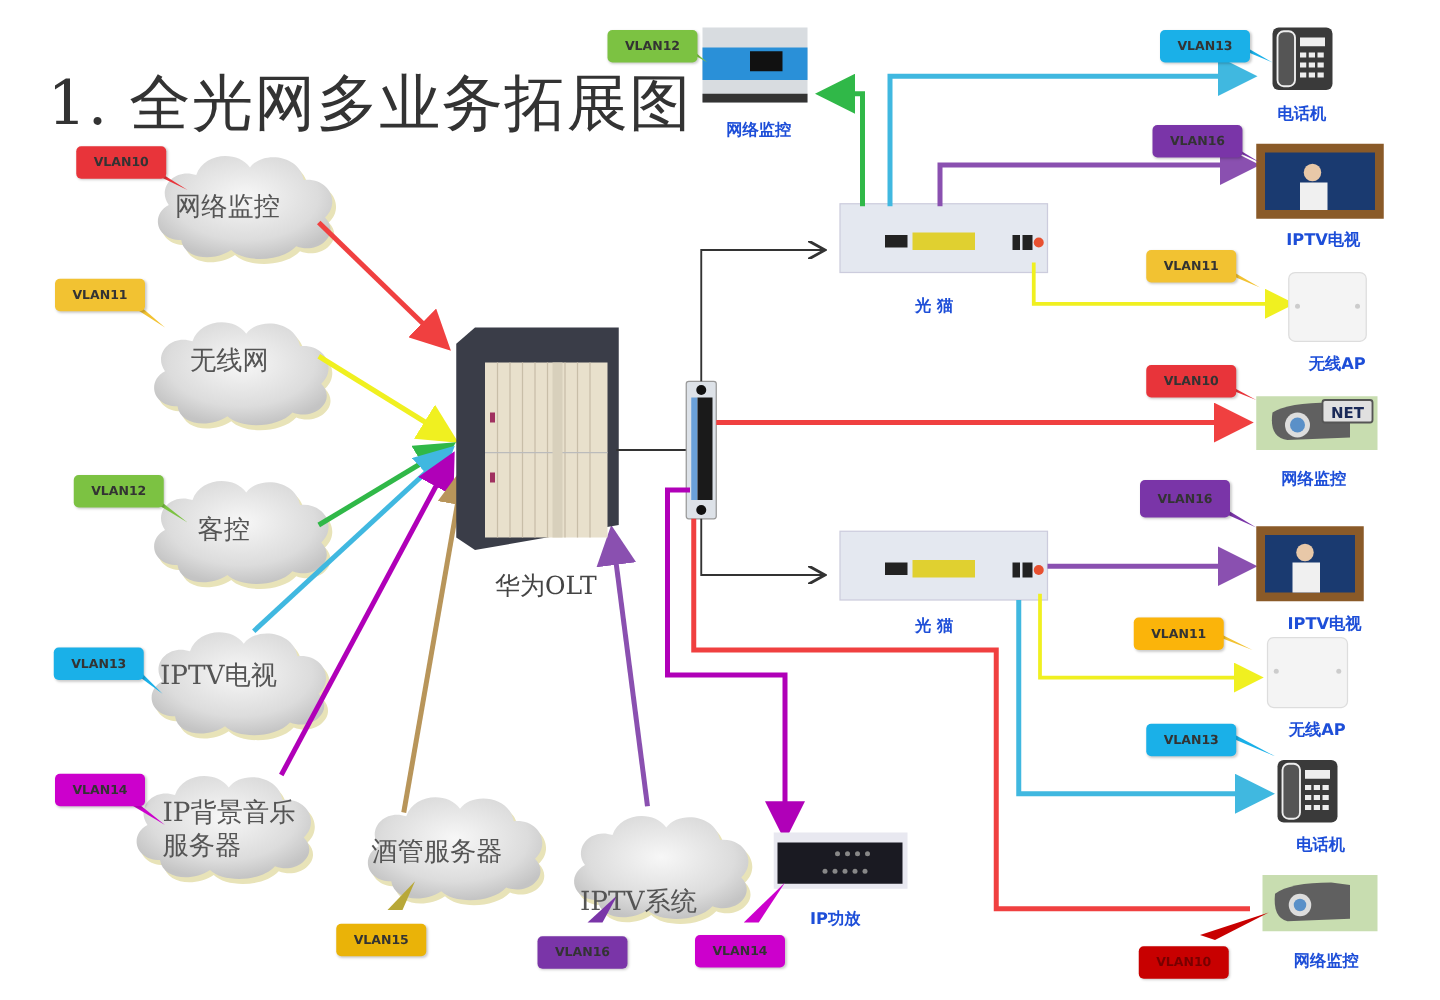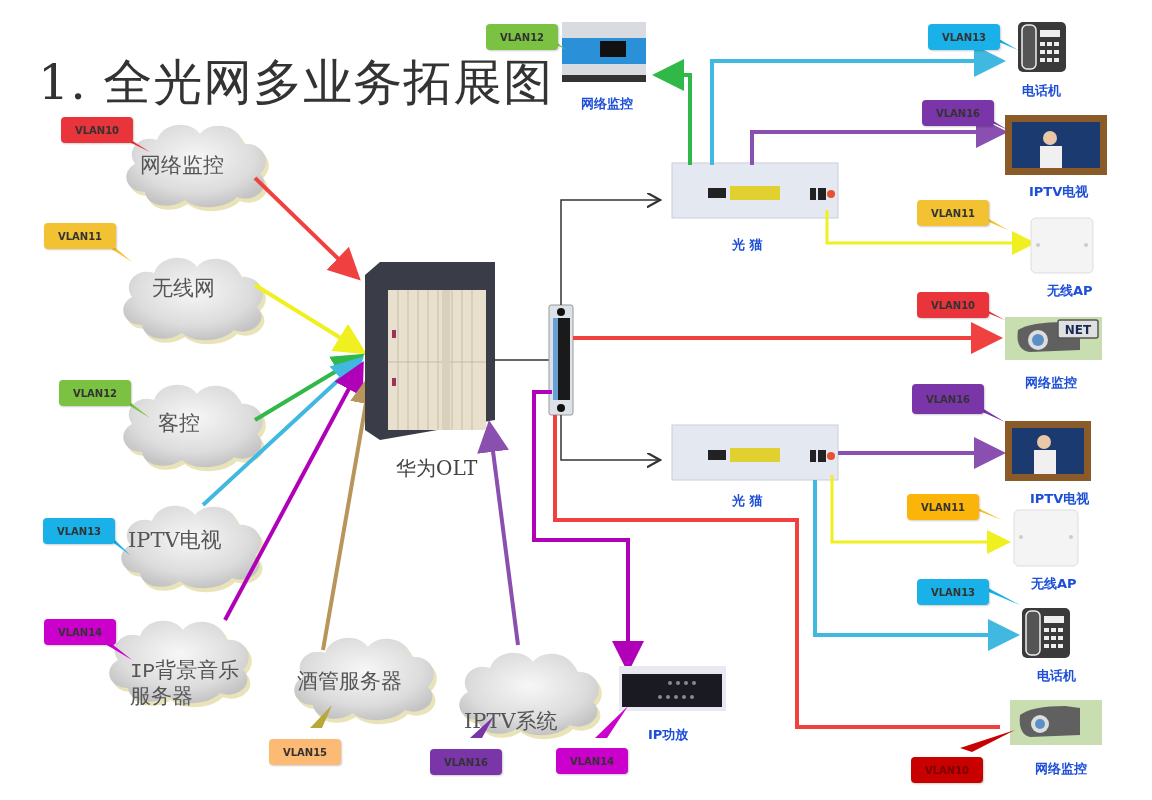--- a/index.html
+++ b/index.html
@@ -245,21 +245,21 @@
   <polygon points="965,582 977,582 1020,605" fill="#1ab0e8"></polygon>
   <polygon points="960,748 972,752 1015,730" fill="#c80000"></polygon>
 </svg>
 
 <div class="title">1. 全光网多业务拓展图</div>
 
 <div class="cloud-label" style="left:140px;top:152px;">网络监控</div>
 <div class="cloud-label" style="left:152px;top:275px;">无线网</div>
 <div class="cloud-label" style="left:158px;top:410px;">客控</div>
 <div class="cloud-label" style="left:128px;top:527px;">IPTV电视</div>
-<div class="cloud-label" style="left:130px;top:659px;font-family:Liberation Mono, monospace;">
+<div class="cloud-label" style="left:130px;top:637px;">
   <div>IP背景音乐</div>
   <div>服务器</div>
 </div>
 <div class="cloud-label" style="left:297px;top:668px;text-align:right;">酒管服务器</div>
 <div class="cloud-label" style="left:464px;top:676px;margin-top:32px;">IPTV系统</div>
 
 <div class="olt-label" style="left:396px;top:455px;">华为OLT</div>
 
 <div class="dev-label" style="left:569px;top:95px;">网络监控</div>
 <div class="dev-label" style="left:720px;top:236px;">光 猫</div>
@@ -272,21 +272,21 @@
 <div class="dev-label" style="left:1019px;top:575px;">无线AP</div>
 <div class="dev-label" style="left:1025px;top:667px;">电话机</div>
 <div class="dev-label" style="left:636px;top:726px;text-align:center;">IP功放</div>
 <div class="dev-label" style="left:1023px;top:760px;">网络监控</div>
 
 <div class="vlan" style="left:61px;top:105px;background:#e8343a;">VLAN10</div>
 <div class="vlan" style="left:44px;top:211px;background:#f2c232;">VLAN11</div>
 <div class="vlan" style="left:59px;top:368px;background:#7cc242;">VLAN12</div>
 <div class="vlan" style="left:43px;top:506px;background:#1ab0e8;">VLAN13</div>
 <div class="vlan" style="left:44px;top:607px;background:#cc00cc;">VLAN14</div>
-<div class="vlan" style="left:269px;top:727px;background:#fdba74;">VLAN15</div>
+<div class="vlan" style="left:269px;top:727px;background:#eab308;">VLAN15</div>
 <div class="vlan" style="left:430px;top:737px;background:#7a35a8;">VLAN16</div>
 
 <div class="vlan" style="left:486px;top:12px;background:#7cc242;">VLAN12</div>
 <div class="vlan" style="left:928px;top:12px;background:#1ab0e8;">VLAN13</div>
 <div class="vlan" style="left:922px;top:88px;background:#7a35a8;">VLAN16</div>
 <div class="vlan" style="left:917px;top:188px;background:#f2c232;">VLAN11</div>
 <div class="vlan" style="left:917px;top:280px;background:#e8343a;">VLAN10</div>
 <div class="vlan" style="left:912px;top:372px;background:#7a35a8;height:30px;">VLAN16</div>
 <div class="vlan" style="left:907px;top:482px;background:#fbb40a;">VLAN11</div>
 <div class="vlan" style="left:917px;top:567px;background:#1ab0e8;">VLAN13</div>

